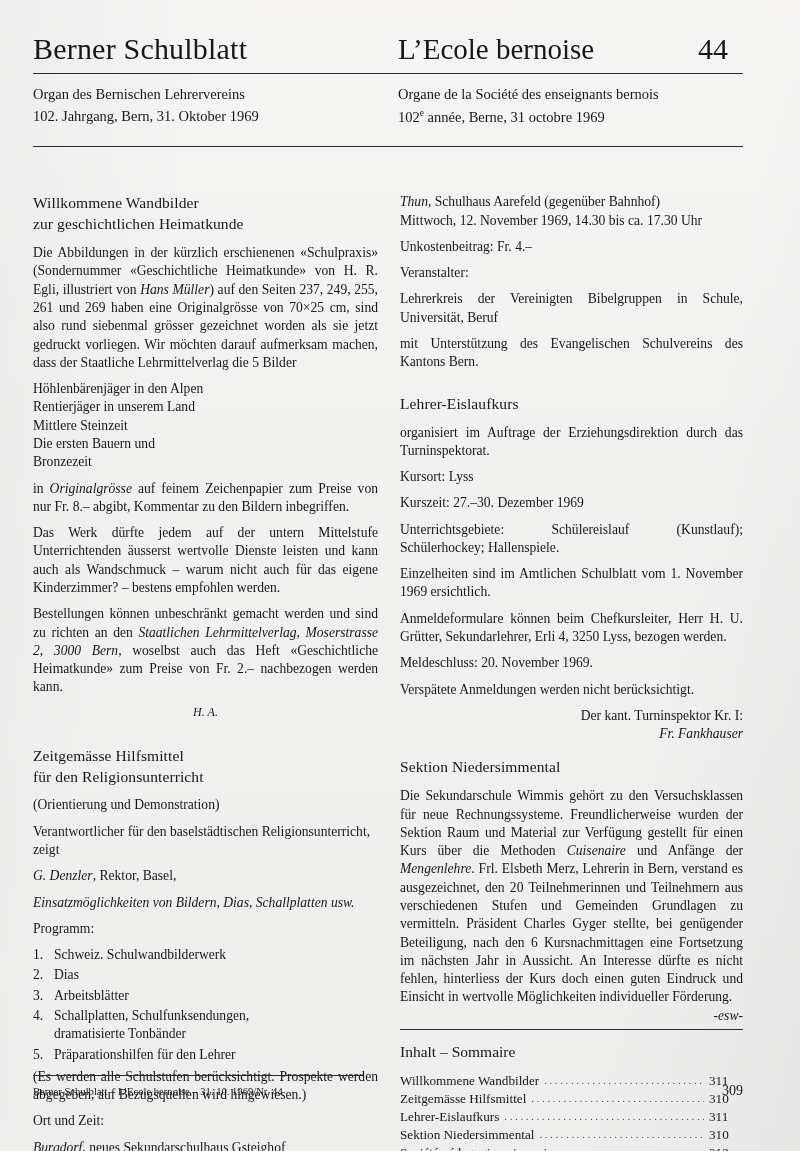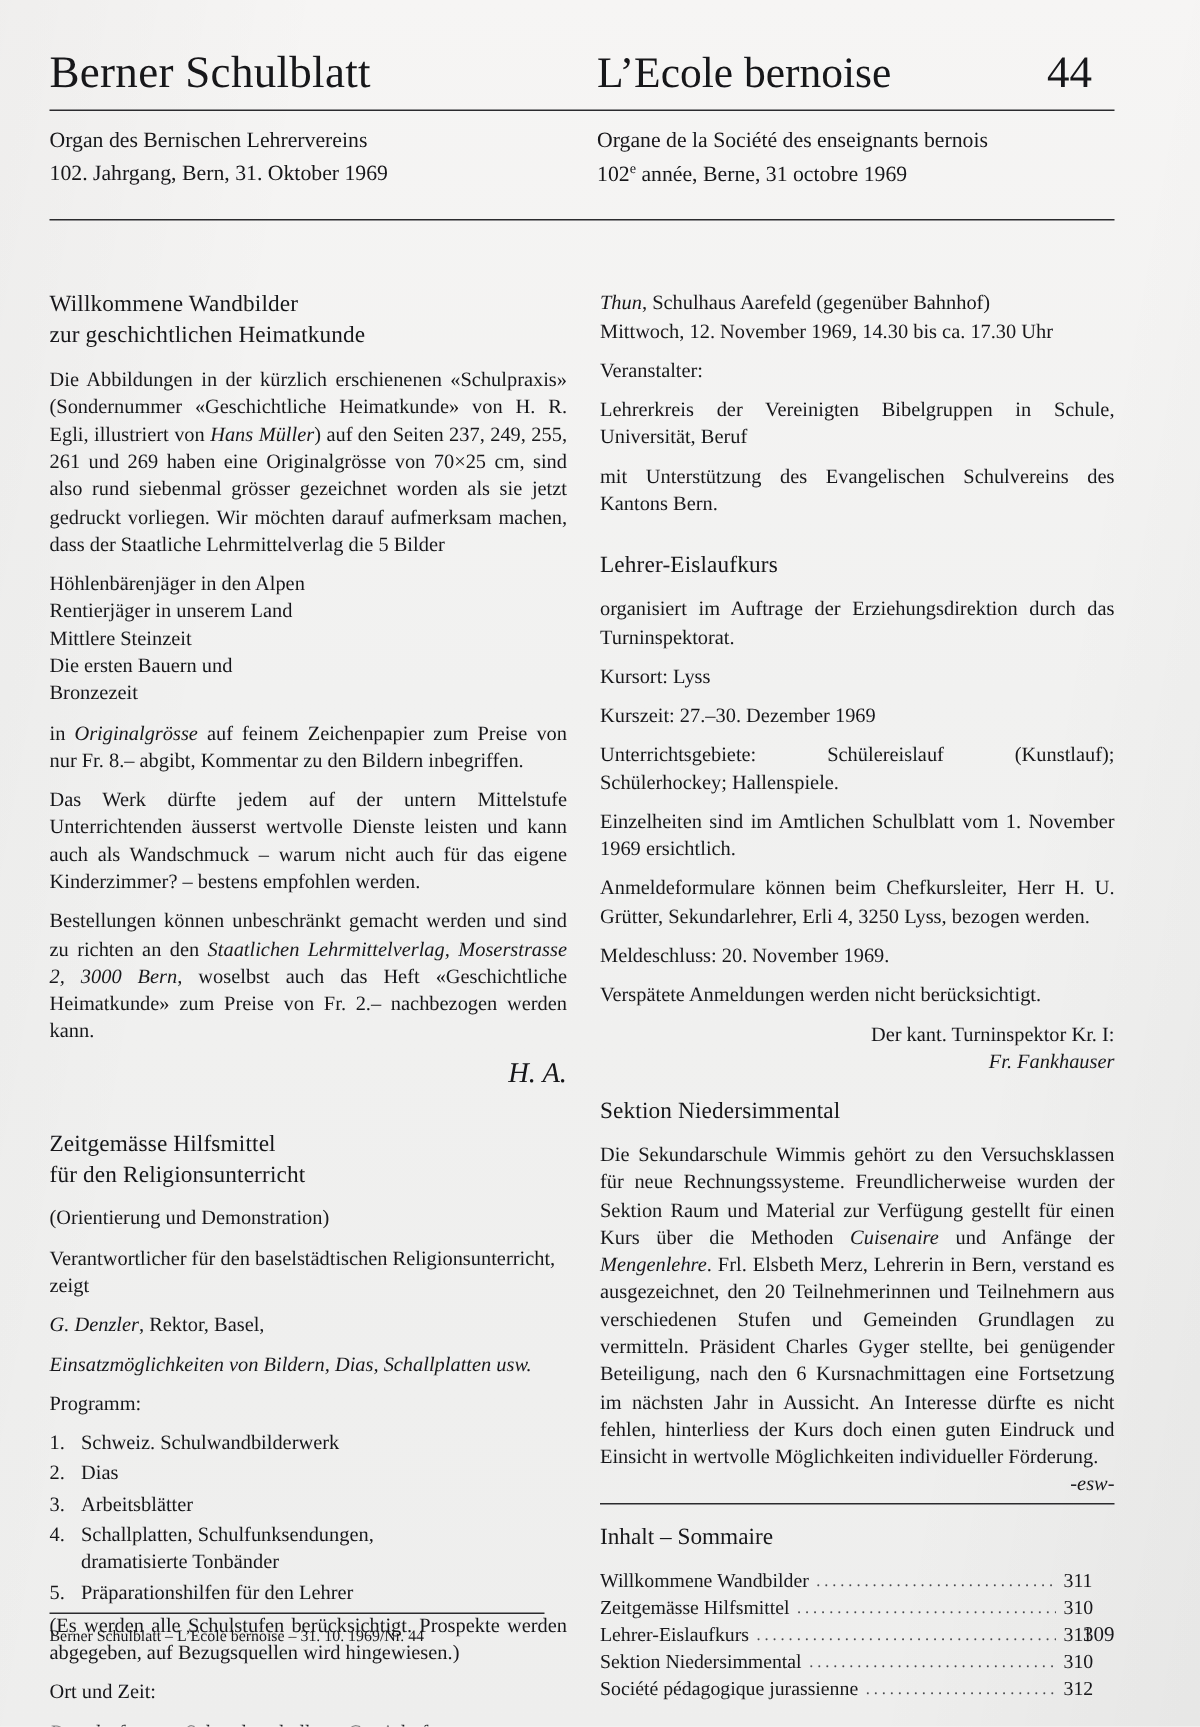--- a/index.html
+++ b/index.html
@@ -127,23 +127,23 @@
     display: flex;
     margin-bottom: 2px;
   }
   .numlist .n {
     width: 21px;
     flex: 0 0 21px;
   }
 
   i, .it { font-style: italic; }
   .sig {
-    text-align: right;
+    text-align: center;
     font-style: italic;
-    font-size: 19px;
+    font-size: 12px;
   }
   .signblock {
     font-size: 13.6px;
     line-height: 1.345;
     text-align: right;
     margin-top: 2px;
   }
   .signblock .nm { font-style: italic; }
 
   .gap-lg { height: 26px; }
@@ -313,20 +313,21 @@
 
     </div>
 
     <div class="col-right">
 
       <div class="list-plain">
         <div><i>Thun</i><span>, Schulhaus Aarefeld (gegenüber Bahnhof)</span></div>
         <div>Mittwoch, 12. November 1969, 14.30 bis ca. 17.30 Uhr</div>
       </div>
 
+      <p class="body noj">Unkostenbeitrag: Fr. 4.–</p>
 
       <p class="body noj">Veranstalter:</p>
 
       <p class="body">Lehrerkreis der Vereinigten Bibelgruppen in Schule, Universität, Beruf</p>
 
       <p class="body">mit Unterstützung des Evangelischen Schulvereins des Kantons Bern.</p>
 
       <div class="gap-md"></div>
 
       <h2 class="sec">Lehrer-Eislaufkurs</h2>

